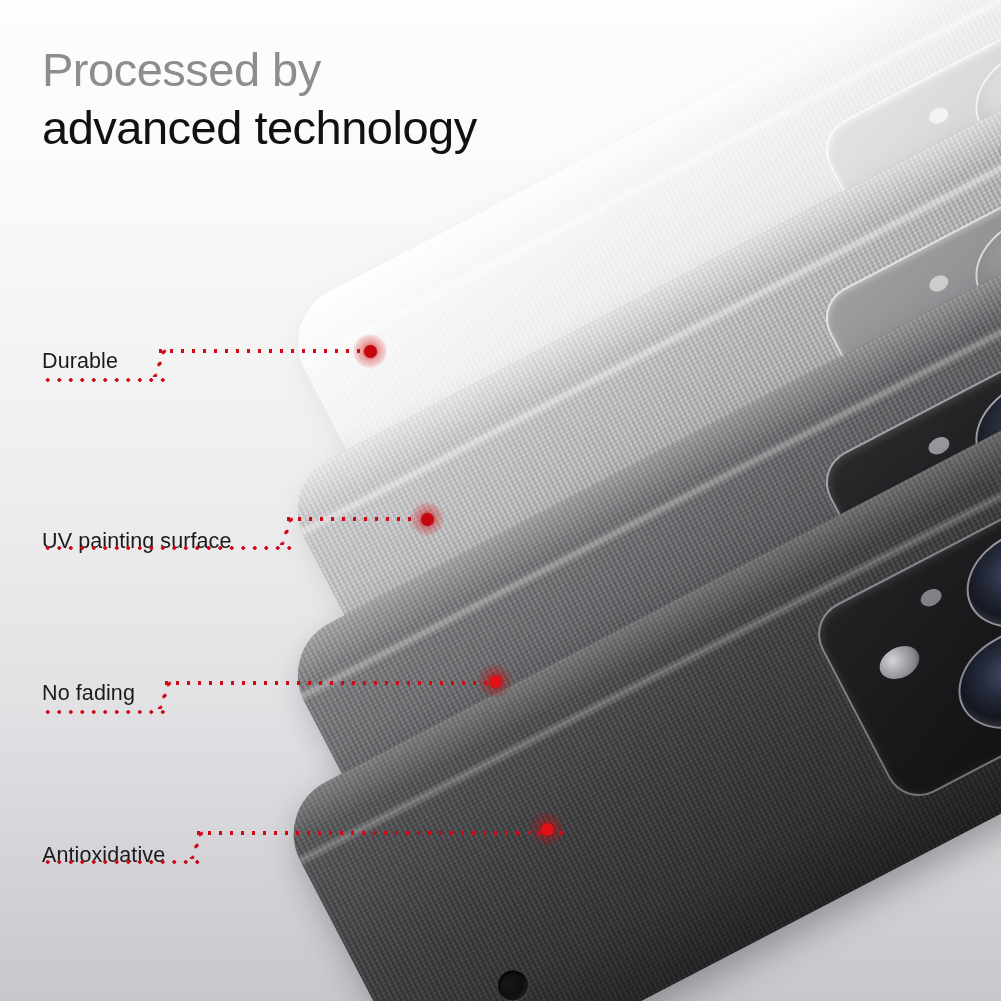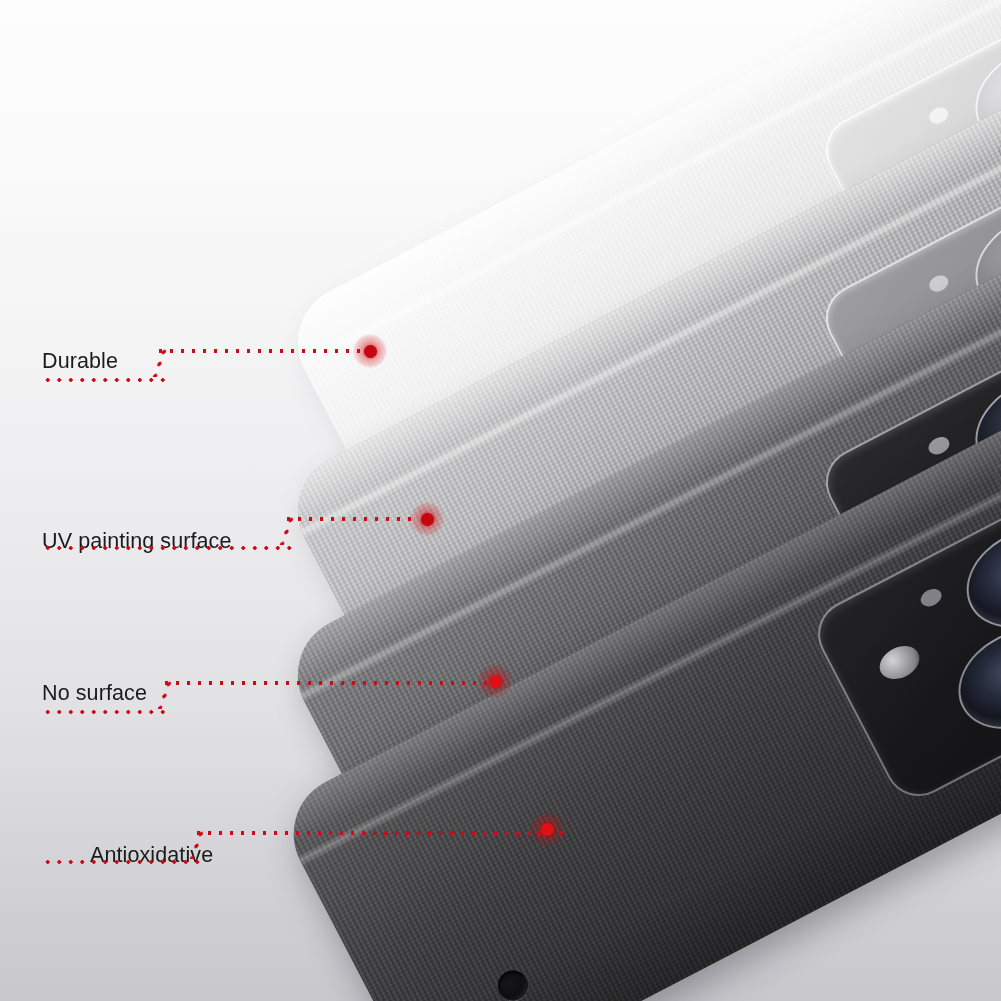--- a/index.html
+++ b/index.html
@@ -191,20 +191,24 @@
         <div class="flash" style="left:108px;top:28px;width:22px;height:16px;background:rgba(200,200,208,.62);"></div>
         <div class="lensring" style="left:150px;top:16px;width:120px;height:88px;background:radial-gradient(ellipse at 46% 40%,#505970 0%,#2a3043 32%,#171a24 56%,#3f424b 72%,#1b1d22 100%);border:2.5px solid rgba(205,205,214,.7);"></div>
         <div class="lensring" style="left:96px;top:102px;width:120px;height:88px;background:radial-gradient(ellipse at 46% 40%,#505970 0%,#2a3043 32%,#171a24 56%,#3f424b 72%,#1b1d22 100%);border:2.5px solid rgba(205,205,214,.7);"></div>
 
       </div>
       <div class="facegrad" style="background:linear-gradient(168deg,rgba(255,255,255,.10),rgba(255,255,255,0) 36%,rgba(0,0,0,.26) 100%);"></div>
     </div>
 
   </div>
 
+  <div class="heading">
+    <div class="head-l1">Processed by</div>
+    <div class="head-l2">advanced technology</div>
+  </div>
 
   <div class="callout" style="left:42px;top:330px;width:400px;height:60px;">
     <div class="co-label" style="bottom:16px;text-align:right;">Durable</div>
     <div class="dotline-under" style="left:0px;bottom:8px;width:123px;"></div>
     <div class="dotline-diag" style="left:122px;top:16px;height:31px;transform:skewX(-20deg);"></div>
     <div class="dotline-h" style="left:113px;top:19px;width:205px;"></div>
   </div>
   <div class="marker" style="left:353px;top:334px;z-index:75;">
       <i></i>
     </div>
@@ -213,31 +217,31 @@
     <div class="co-label" style="bottom:4px;">UV painting surface</div>
     <div class="dotline-under" style="left:0px;bottom:8px;width:250px;"></div>
     <div class="dotline-diag" style="left:249px;top:16px;height:31px;transform:skewX(-20deg);"></div>
     <div class="dotline-h" style="left:241px;top:19px;width:135px;"></div>
   </div>
   <div class="marker" style="left:410px;top:502px;z-index:75;">
       <i></i>
     </div>
 
   <div class="callout" style="left:42px;top:662px;width:520px;height:60px;">
-    <div class="co-label" style="bottom:16px;">No surface</div>
+    <div class="co-label" style="bottom:16px;">No fading</div>
     <div class="dotline-under" style="left:0px;bottom:8px;width:128px;"></div>
     <div class="dotline-diag" style="left:127px;top:16px;height:31px;transform:skewX(-20deg);"></div>
     <div class="dotline-h" style="left:119px;top:19px;width:330px;"></div>
   </div>
   <div class="marker dark" style="left:478px;top:664px;z-index:75;">
       <i></i>
     </div>
 
   <div class="callout" style="left:42px;top:812px;width:580px;height:60px;">
-    <div class="co-label" style="bottom:4px;margin-left:48px;">Antioxidative</div>
+    <div class="co-label" style="bottom:4px;">Antioxidative</div>
     <div class="dotline-under" style="left:0px;bottom:8px;width:160px;"></div>
     <div class="dotline-diag" style="left:159px;top:16px;height:31px;transform:skewX(-20deg);"></div>
     <div class="dotline-h" style="left:151px;top:19px;width:375px;"></div>
   </div>
   <div class="marker dark" style="left:530px;top:812px;z-index:75;">
       <i></i>
     </div>
 
 </div>
 

